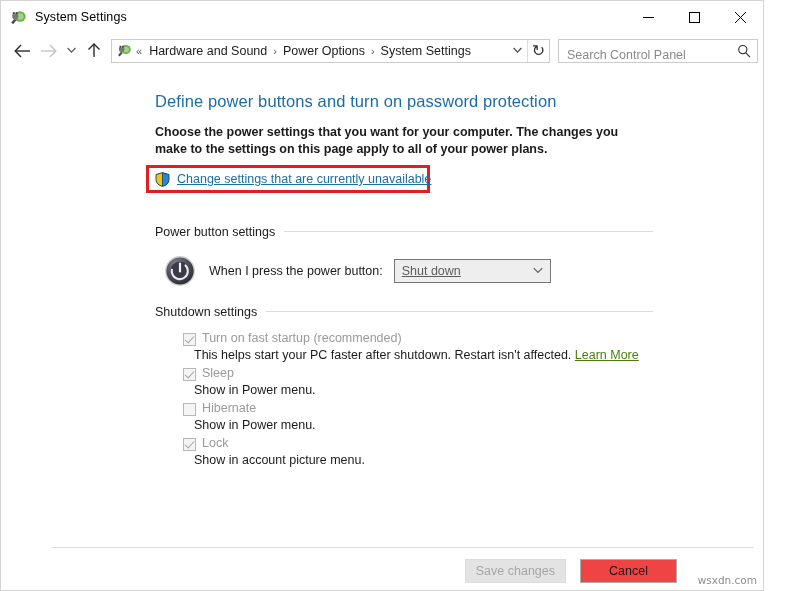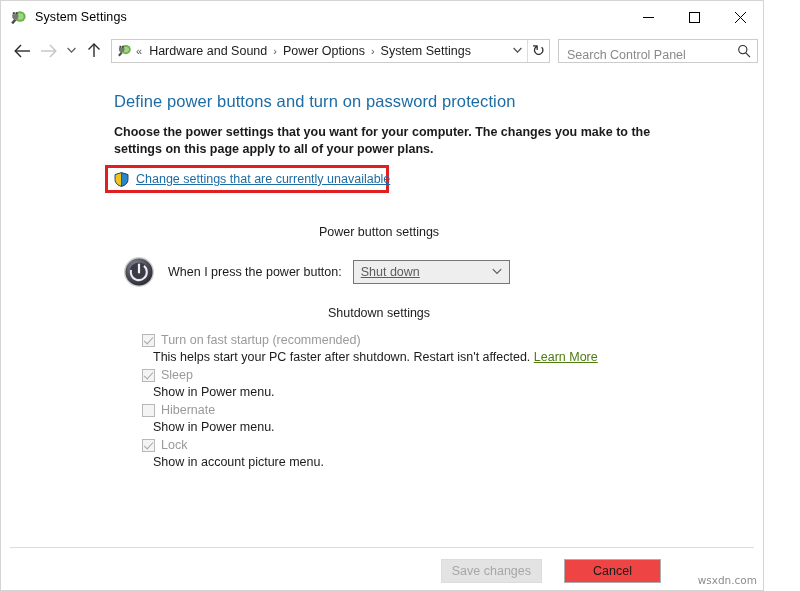--- a/index.html
+++ b/index.html
@@ -182,20 +182,21 @@
   .search-box input::placeholder { color: #8a8a8a; }
 
   .search-icon { flex: 0 0 14px; color: #2b2b2b; }
 
   
   .content {
     flex: 1 1 auto;
     position: relative;
     padding: 22px 0 0 0;
     overflow: hidden;
+    margin-left: 41px;
   }
 
   .inner {
     padding-left: 113px;
     padding-right: 110px;
   }
 
   .page-heading {
     font-size: 16.5px;
     color: #1d6ca5;
@@ -241,21 +242,20 @@
     text-align: right;
   }
   .shield-icon { margin-right: 7px; flex: 0 0 15px; display:flex; }
 
   
   .group {
     display: flex;
     align-items: center;
     margin-top: 18px;
     margin-bottom: 4px;
-    flex-direction: column;
   }
   .group-label {
     font-size: 12.5px;
     color: #1b1b1b;
     white-space: nowrap;
     padding-right: 9px;
   }
   .group-rule {
     flex: 1 1 auto;
     height: 1px;
@@ -288,21 +288,21 @@
     color: #5d5d5d;
     justify-content: space-between;
     text-decoration: underline;
   }
   .combo .cb-chevron { font-size: 10px; color: #5d5d5d; }
 
   
   .cb-block { margin-top: 11px; margin-left: 20px; }
   .cb-row {
     display: flex;
-    align-items: center;
+    align-items: flex-end;
     padding-left: 8px;
   }
   .cbox {
     flex: 0 0 13px;
     width: 13px;
     height: 13px;
     border: 1px solid #b8b8b8;
     background: #f4f4f4;
     margin-top: 2px;
     margin-right: 6px;
@@ -341,25 +341,25 @@
     position: absolute;
     left: 9px;
     right: 9px;
     bottom: 42px;
     height: 1px;
     background: #dcdcdc;
   }
 
   .footer {
     position: absolute;
-    right: 102px;
+    right: 86px;
     bottom: 7px;
     display: flex;
     align-items: center;
-    gap: 22px;
+    gap: 14px;
   }
 
   .btn {
     min-width: 97px;
     height: 24px;
     border: 1px solid #adadad;
     background: #e1e1e1;
     font-family: "Liberation Sans", sans-serif;
     font-size: 12.5px;
     color: #1b1b1b;

